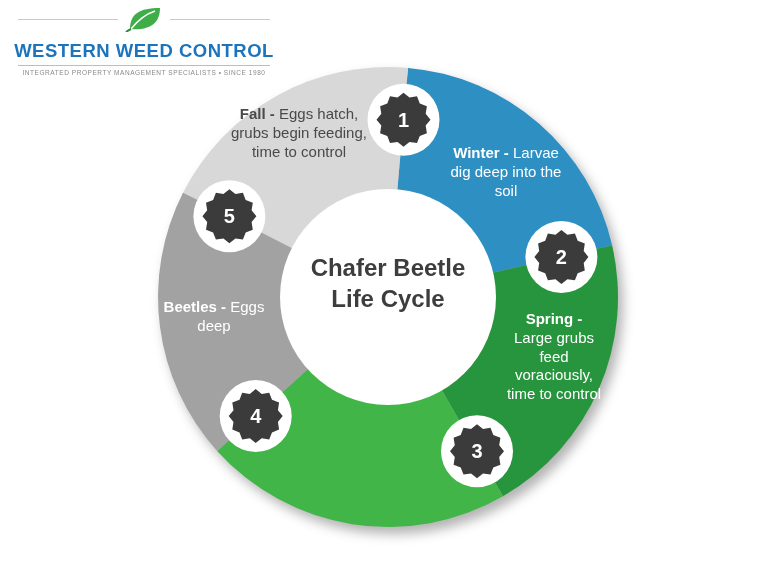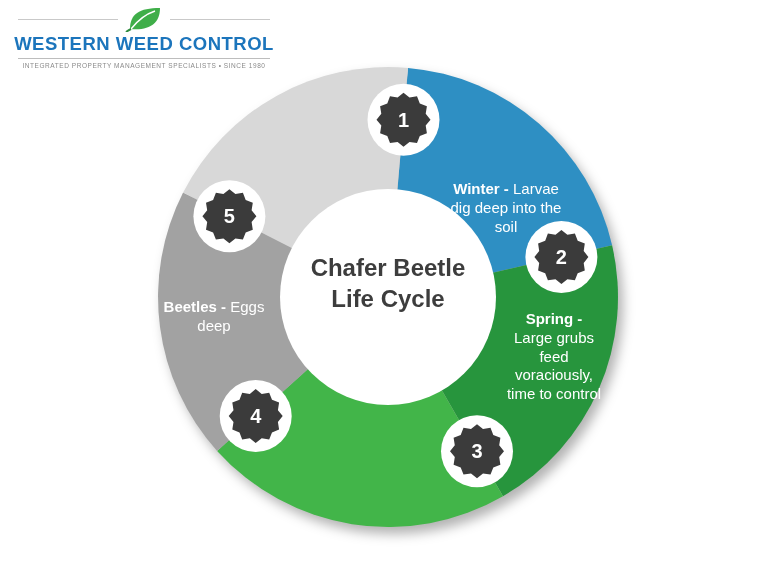--- a/index.html
+++ b/index.html
@@ -13,21 +13,21 @@
   
   .logo{
     position:absolute;left:18px;top:6px;width:252px;
     display:flex;flex-direction:column;align-items:center;
   }
   .logo-leaf-row{display:flex;align-items:center;width:100%;}
   .logo-leaf-row .rule{flex:1;height:1px;background:#c9c9c9;}
   .logo-leaf{margin:0 6px;height:26px;}
   .logo-title{
     font-weight:bold;font-size:18.5px;letter-spacing:0.5px;
-    white-space:nowrap;margin-top:1px;
+    white-space:nowrap;margin-top:8px;
   }
   .logo-divider{width:100%;height:1px;background:#bdbdbd;margin-top:3px;}
   .logo-tagline{
     font-size:6.5px;letter-spacing:0.55px;color:#8a8a8a;
     white-space:nowrap;margin-top:3px;
   }
   
   #donut-svg{
     position:absolute;left:0;top:0;z-index:1;
     filter:drop-shadow(5px 7px 6px rgba(0,0,0,0.30));
@@ -38,21 +38,21 @@
     text-align:center;font-weight:bold;font-size:24px;line-height:1.3;
     color:#3d3d3d;
   }
   
   .seg-label{
     position:absolute;z-index:2;text-align:center;
     font-size:15px;line-height:1.25;color:#ffffff;
   }
   .seg-label b{font-weight:bold;}
   .lbl-fall{left:229px;top:105px;width:140px;color:#4a4a4a;}
-  .lbl-winter{left:446px;top:144px;width:120px;margin-top:36px;}
+  .lbl-winter{left:446px;top:144px;width:120px;}
   .lbl-spring{left:505px;top:310px;width:98px;}
   .lbl-early-summer{left:272px;top:434px;width:160px;}
   .lbl-summer{left:163px;top:298px;width:102px;}
 </style>
 </head>
 <body>
 
 <div class="canvas">
 
   <div class="logo">
@@ -105,14 +105,18 @@
     <b>Spring -</b>
     <span>Large grubs feed voraciously, time to control</span>
   </div>
 
 
   <div class="seg-label lbl-summer">
     <b>Beetles -</b>
     <span>Eggs deep</span>
   </div>
 
+  <div class="seg-label lbl-fall">
+    <b>Fall -</b>
+    <span>Eggs hatch, grubs begin feeding, time to control</span>
+  </div>
 
 </div>
 
 </body></html>

